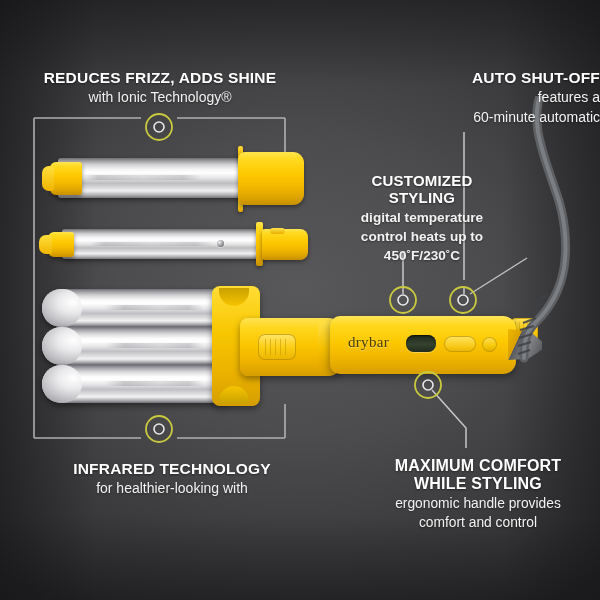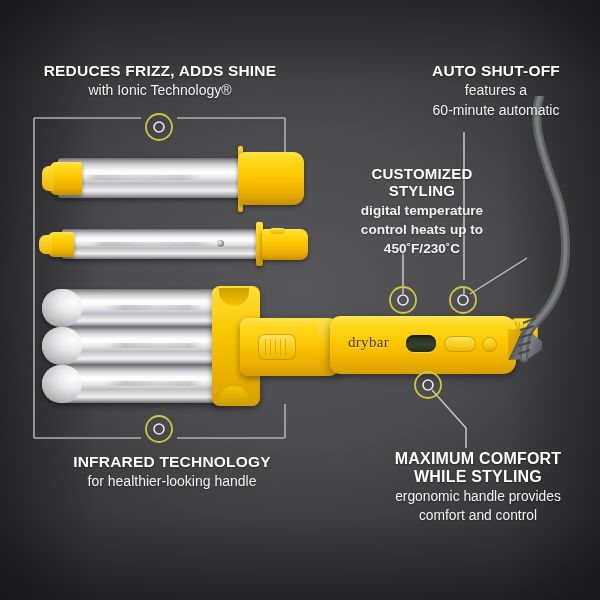--- a/index.html
+++ b/index.html
@@ -16,34 +16,34 @@
       linear-gradient(135deg,#2c2c2e 0%,#4a4a4c 45%,#444446 70%,#28282a 100%);
   }
   #stage::after{
     content:"";position:absolute;inset:0;pointer-events:none;
     background:
       linear-gradient(to right, rgba(20,20,22,.55) 0%, rgba(0,0,0,0) 16%, rgba(0,0,0,0) 84%, rgba(20,20,22,.5) 100%),
       linear-gradient(to bottom, rgba(18,18,20,.45) 0%, rgba(0,0,0,0) 14%, rgba(0,0,0,0) 86%, rgba(18,18,20,.5) 100%);
   }
 
   
-  .callout{position:absolute;text-align:center;color:#fff;z-index:30;}
+  .callout{position:absolute;text-align:center;color:#fff;z-index:30;margin-top:7px;}
   .callout .hd{
     font-weight:bold;letter-spacing:.2px;line-height:1.12;
     color:#ffffff;text-shadow:0 1px 2px rgba(0,0,0,.45);
   }
   .callout .sub{
     font-weight:400;line-height:1.18;color:#f2f2f2;
     text-shadow:0 1px 2px rgba(0,0,0,.4);
   }
   #co-frizz{left:0px;top:62px;width:320px;}
   #co-frizz .hd{font-size:15.5px;}
   #co-frizz .sub{font-size:14px;margin-top:3px;}
 
-  #co-auto{left:392px;top:62px;width:208px;}
+  #co-auto{left:392px;top:62px;width:208px;text-align:right;}
   #co-auto .hd{font-size:15.5px;}
   #co-auto .sub{font-size:14px;margin-top:3px;}
 
   #co-custom{left:326px;top:166px;width:192px;}
   #co-custom .hd{font-size:15px;}
   #co-custom .sub{font-size:13.6px;margin-top:3px;font-weight:bold;}
 
   #co-infrared{left:22px;top:453px;width:300px;}
   #co-infrared .hd{font-size:15.5px;}
   #co-infrared .sub{font-size:14px;margin-top:3px;}
@@ -302,21 +302,21 @@
   <div class="callout" id="co-custom">
     <div class="hd">CUSTOMIZED</div>
     <div class="hd">STYLING</div>
     <div class="sub">digital temperature</div>
     <div class="sub">control heats up to</div>
     <div class="sub">450˚F/230˚C</div>
   </div>
 
   <div class="callout" id="co-infrared">
     <div class="hd">INFRARED TECHNOLOGY</div>
-    <div class="sub">for healthier-looking handle</div>
+    <div class="sub">for healthier-looking with</div>
   </div>
 
   <div class="callout" id="co-comfort">
     <div class="hd">MAXIMUM COMFORT</div>
     <div class="hd">WHILE STYLING</div>
     <div class="sub">ergonomic handle provides</div>
     <div class="sub">comfort and control</div>
   </div>
 
 </div>

